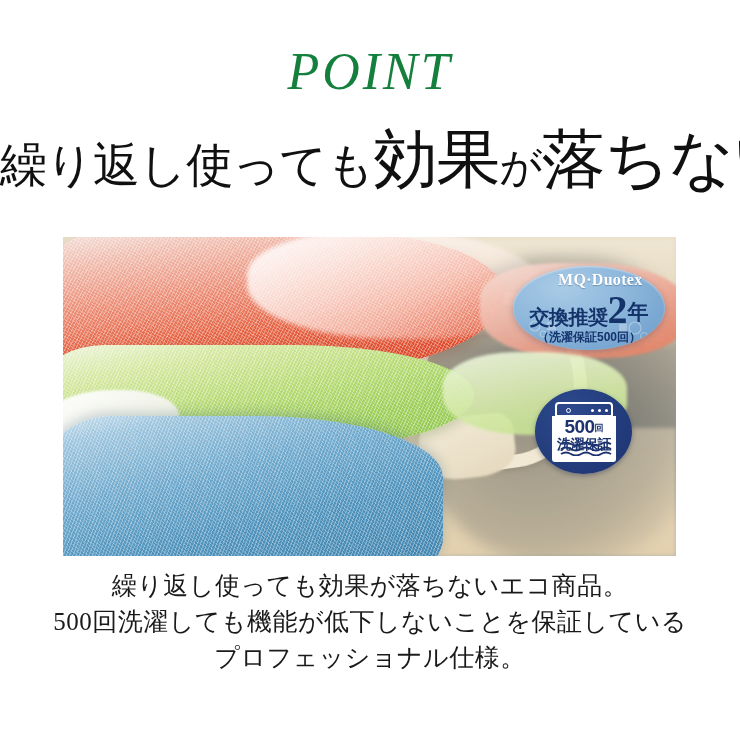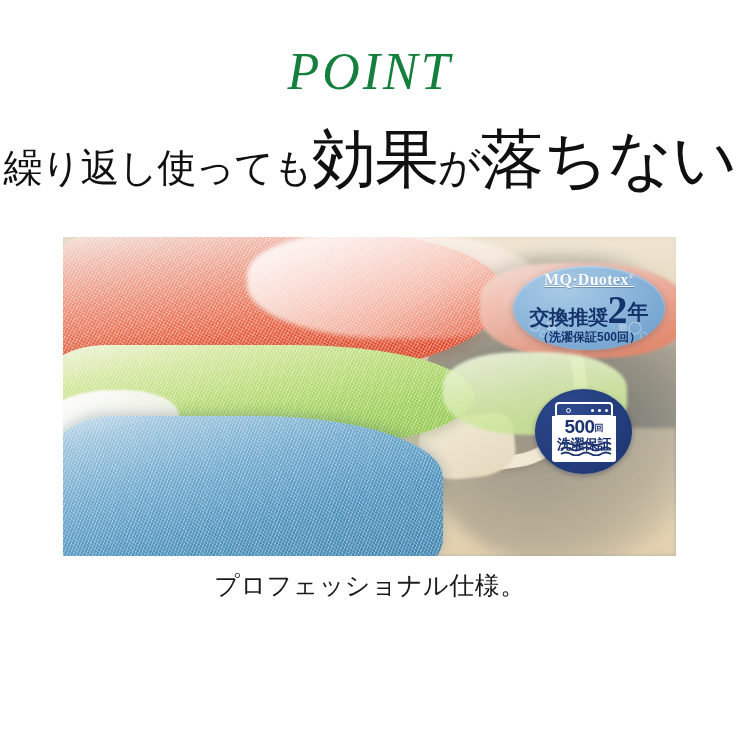--- a/index.html
+++ b/index.html
@@ -35,21 +35,21 @@
     position: absolute;
     top: 128px;
     left: 0;
     width: 740px;
     text-align: center;
     color: #101010;
     line-height: 1;
     white-space: nowrap;
   }
   .headline .sm {
-    font-size: 39px;
+    font-size: 47px;
     letter-spacing: -1px;
     vertical-align: baseline;
   }
   .headline .lg {
     font-size: 64px;
     letter-spacing: -1px;
     vertical-align: baseline;
   }
   .headline .mid {
     font-size: 42px;
@@ -225,30 +225,29 @@
     position: absolute;
     bottom: 4px;
     left: 0;
     width: 100%;
     height: 30px;
     opacity: 0.35;
   }
   .badge-brand {
     position: absolute;
     top: 6px;
-    left: 0;
+    left: 14px;
     width: 100%;
     font-family: "Liberation Serif", "DejaVu Serif", serif;
     font-weight: bold;
     font-size: 16px;
     color: #ffffff;
     letter-spacing: 0.3px;
     text-shadow: 0 1px 1px rgba(30,60,95,0.35);
     line-height: 1;
-    text-decoration: underline;
   }
   .badge-brand sup {
     font-size: 7px;
     vertical-align: super;
   }
   .badge-mid {
     position: absolute;
     top: 24px;
     left: 0;
     width: 100%;
@@ -459,14 +458,16 @@
       <svg class="waves" viewBox="0 0 52 15">
         <path d="M1 3 q5 -3 10 0 t10 0 t10 0 t10 0 t10 0" fill="none" stroke="#1d3370" stroke-width="1.8"></path>
         <path d="M1 8 q5 -3 10 0 t10 0 t10 0 t10 0 t10 0" fill="none" stroke="#1d3370" stroke-width="1.8"></path>
         <path d="M1 13 q5 -3 10 0 t10 0 t10 0 t10 0 t10 0" fill="none" stroke="#1d3370" stroke-width="1.8"></path>
       </svg>
     </div>
   </div>
 </div>
 
 <div class="body-copy">
+  <span class="line">繰り返し使っても効果が落ちないエコ商品。</span>
+  <span class="line">500回洗濯しても機能が低下しないことを保証している</span>
   <span class="line">プロフェッショナル仕様。</span>
 </div>
 
 </body></html>

